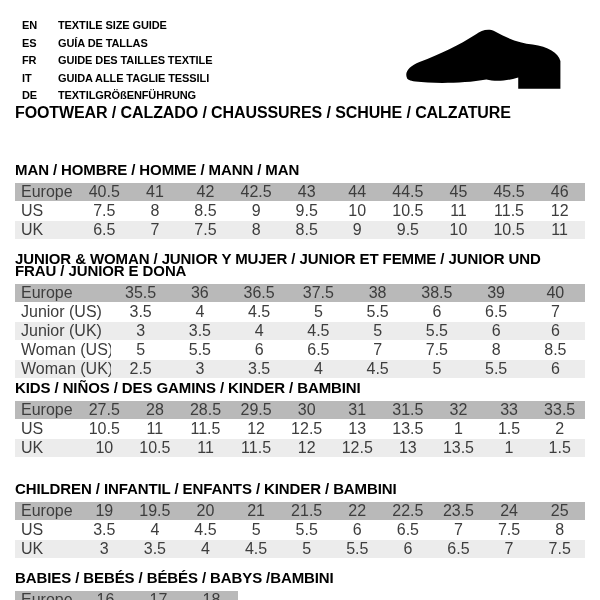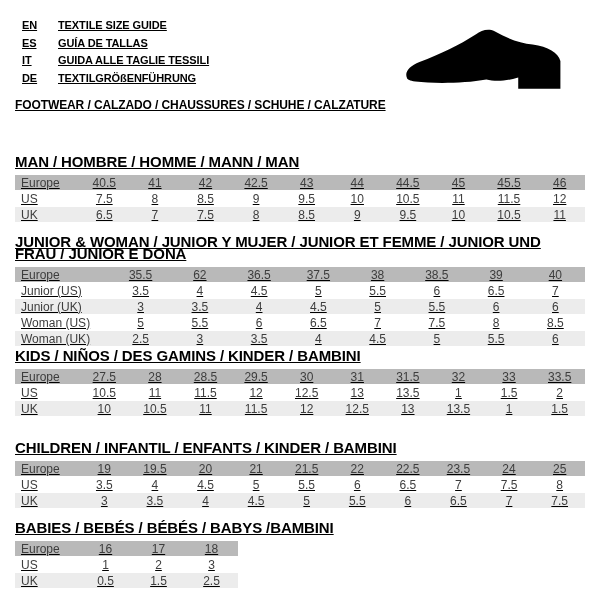--- a/index.html
+++ b/index.html
@@ -2,48 +2,48 @@
 <html style="--head-bg: #b9b9b9; --alt-bg: #ececec;"><head>
 <meta charset="utf-8">
 <style>
   html, body { margin: 0; padding: 0; background: #fff; }
   body {
     width: 600px; height: 600px;
     font-family: "Liberation Sans", sans-serif;
     position: relative; overflow: hidden;
     color: #000;
   }
-  .page { padding: 12px 15px 0 15px; box-sizing: border-box; width: 600px; height: 498px; text-decoration: underline; }
+  .page { padding: 12px 15px 0 15px; box-sizing: border-box; width: 600px; height: 498px; }
 
   
   .langs { margin-top: 5px; padding-left: 7px; }
   .lang-row { display: flex; font-weight: bold; font-size: 11px; line-height: 17.5px; letter-spacing: -0.1px; }
   .lang-code { width: 36px; flex: none; }
   .shoe { position: absolute; top: 26px; right: 18px; width: 180px; height: 72px; }
   .category-title {
-    font-size: 12px; font-weight: bold; letter-spacing: -0.1px;
-    margin-top: 10px; line-height: 16px;
+    font-size: 16px; font-weight: bold; letter-spacing: -0.1px;
+    line-height: 16px;
   }
 
   
   .section-title {
     font-size: 15px; font-weight: bold; letter-spacing: -0.1px;
     margin: 0; line-height: 12px;
   }
   .sec { margin: 0; }
   .sec-man      { margin-top: 43px; }
   .sec-junior   { margin-top: 13px; }
   .sec-kids     { margin-top: 3px; }
   .sec-children { margin-top: 25px; }
   .sec-babies   { margin-top: 13px; }
 
   table.size-table {
     border-collapse: separate; border-spacing: 0 1px;
     table-layout: fixed;
-    font-size: 12px; color: #3d3d3d;
+    font-size: 16px; color: #3d3d3d;
     margin-top: 6px;
   }
   .t10 { width: 570px; }
   .t8  { width: 570px; }
   .t3  { width: 223px; }
   td { height: 15px; padding: 0; text-align: center; overflow: hidden; white-space: nowrap; }
   td.label { text-align: left; padding-left: 6px; }
   .t10 td.label, .t3 td.label { width: 58px; }
   .t8 td.label { width: 90px; }
   tr.head td { background: var(--head-bg, #b9b9b9); }
@@ -58,20 +58,24 @@
   <div class="lang-row">
     <span class="lang-code">EN</span>
     <span class="lang-label">TEXTILE SIZE GUIDE</span>
   </div>
 
   <div class="lang-row">
     <span class="lang-code">ES</span>
     <span class="lang-label">GUÍA DE TALLAS</span>
   </div>
 
+  <div class="lang-row">
+    <span class="lang-code">FR</span>
+    <span class="lang-label">GUIDE DES TAILLES TEXTILE</span>
+  </div>
 
   <div class="lang-row">
     <span class="lang-code">IT</span>
     <span class="lang-label">GUIDA ALLE TAGLIE TESSILI</span>
   </div>
 
   <div class="lang-row">
     <span class="lang-code">DE</span>
     <span class="lang-label">TEXTILGRÖßENFÜHRUNG</span>
   </div>
@@ -142,21 +146,21 @@
         </table>
   </section>
 
   <section class="sec sec-junior">
     <h2 class="section-title">JUNIOR &amp; WOMAN / JUNIOR Y MUJER / JUNIOR ET FEMME / JUNIOR UND FRAU / JUNIOR E DONA</h2>
     <table class="size-table t8">
           <tbody>
             <tr class="head">
               <td class="label">Europe</td>
               <td>35.5</td>
-              <td>62</td>
+              <td>36</td>
               <td>36.5</td>
               <td>37.5</td>
               <td>38</td>
               <td>38.5</td>
               <td>39</td>
               <td>40</td>
             </tr>
             <tr class="data-odd">
               <td class="label">Junior (US)</td>
               <td>3.5</td>

